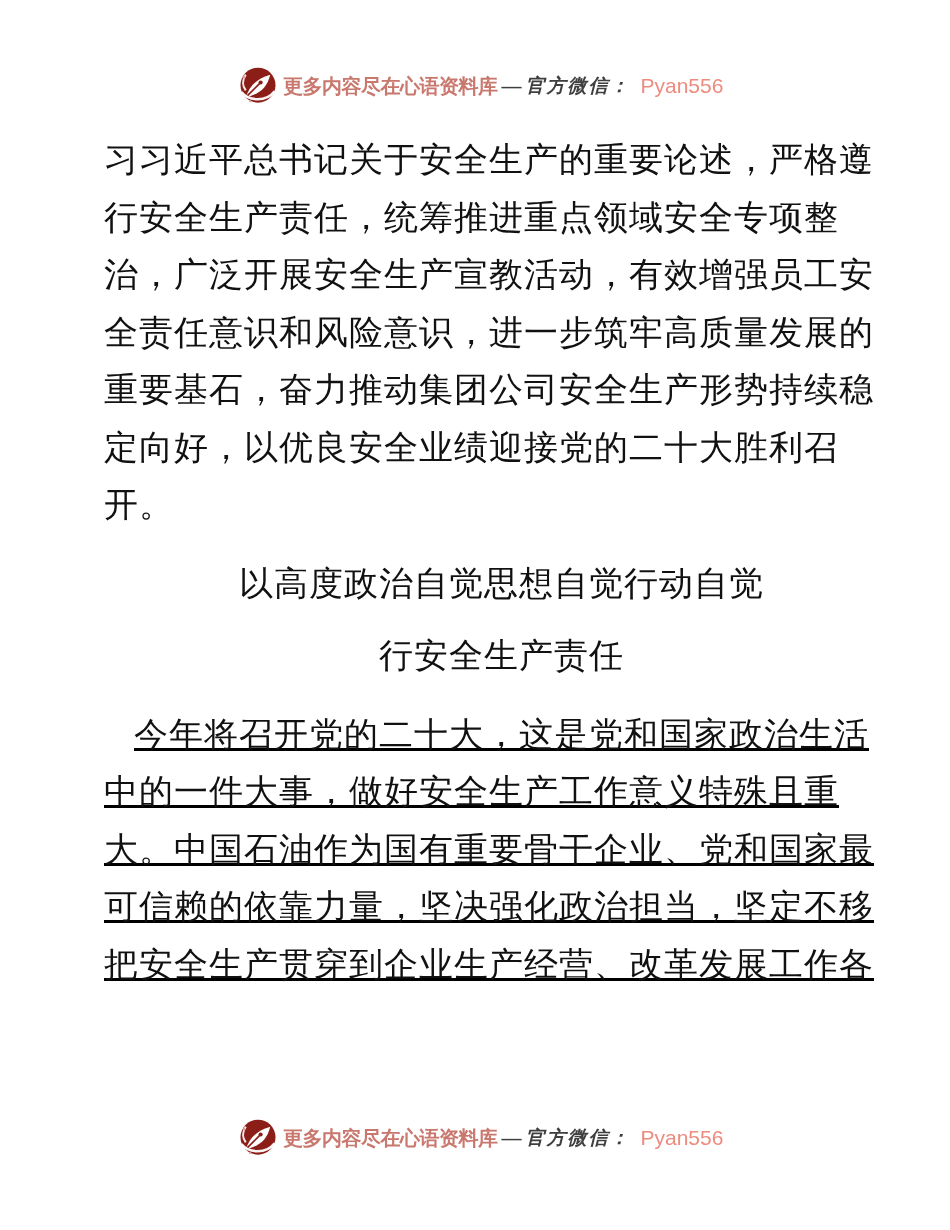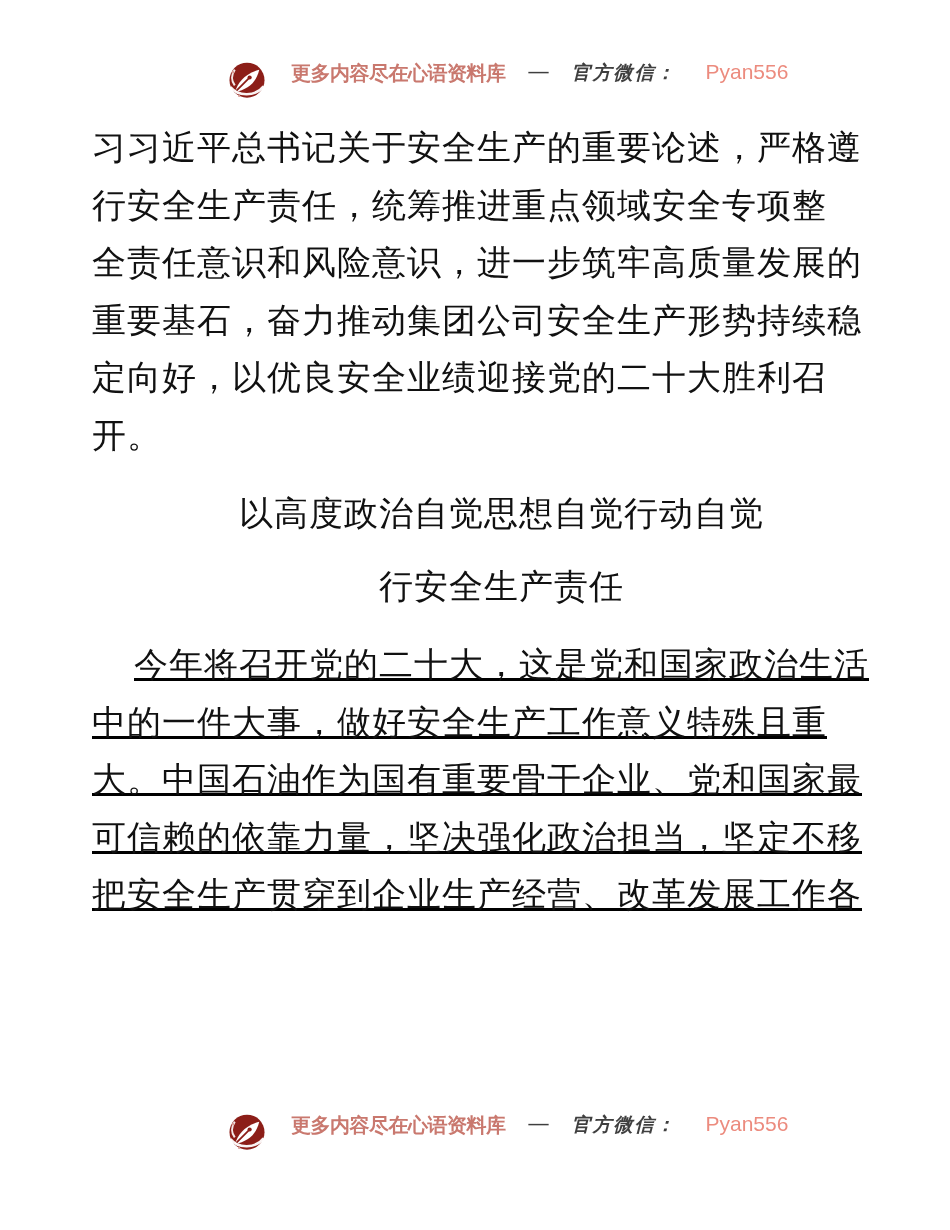--- a/index.html
+++ b/index.html
@@ -13,25 +13,25 @@
     --brand-text: #c9786e;
     --wechat-label: #3f3f3f;
     --wechat-id: #ec8b7e;
     --logo: #8c1e18;
     --body-text: #111111;
   }
 
   
   .brand-bar {
     position: absolute;
-    left: 226px;
+    left: 237px;
     height: 52px;
     display: flex;
-    align-items: flex-start;
-    gap: 23px;
+    align-items: center;
+    gap: 4px;
     white-space: nowrap;
   }
   .brand-bar.header { top: 60px; }
   .brand-bar.footer { top: 1112px; }
   .logo { width: 42px; height: 42px; flex: 0 0 auto; }
   .brand-main {
     color: var(--brand-text);
     font-size: 20px;
     font-weight: bold;
     letter-spacing: -0.5px;
@@ -55,21 +55,21 @@
     margin-left: 6px;
   }
 
   
   .doc {
     position: absolute;
     left: 92px;
     top: 119px;
     width: 800px;
   }
-  .para { margin: 0; }
+  .para { margin: 12px; }
   .para.heading { margin-top: 21px; }
   .para.heading + .para.heading { margin-top: 15px; }
   .para.heading + .para.body { margin-top: 21px; text-decoration: underline; }
   .line {
     font-size: 34px;
     line-height: 57.5px;
     letter-spacing: 1px;
     white-space: nowrap;
     color: var(--body-text);
   }
@@ -92,20 +92,21 @@
   <span class="brand-main">更多内容尽在心语资料库</span>
     <span class="brand-sep">—</span>
     <span class="brand-label">官方微信：</span>
     <span class="brand-id">Pyan556</span>
 </div>
 
 <div class="doc">
     <div class="para body">
       <div class="line">习习近平总书记关于安全生产的重要论述，严格遵</div>
       <div class="line">行安全生产责任，统筹推进重点领域安全专项整</div>
+      <div class="line">治，广泛开展安全生产宣教活动，有效增强员工安</div>
       <div class="line">全责任意识和风险意识，进一步筑牢高质量发展的</div>
       <div class="line">重要基石，奋力推动集团公司安全生产形势持续稳</div>
       <div class="line">定向好，以优良安全业绩迎接党的二十大胜利召</div>
       <div class="line">开。</div>
     </div>
     <div class="para heading">
       <div class="line indent">以高度政治自觉思想自觉行动自觉</div>
     </div>
     <div class="para heading">
       <div class="line indent">行安全生产责任</div>

